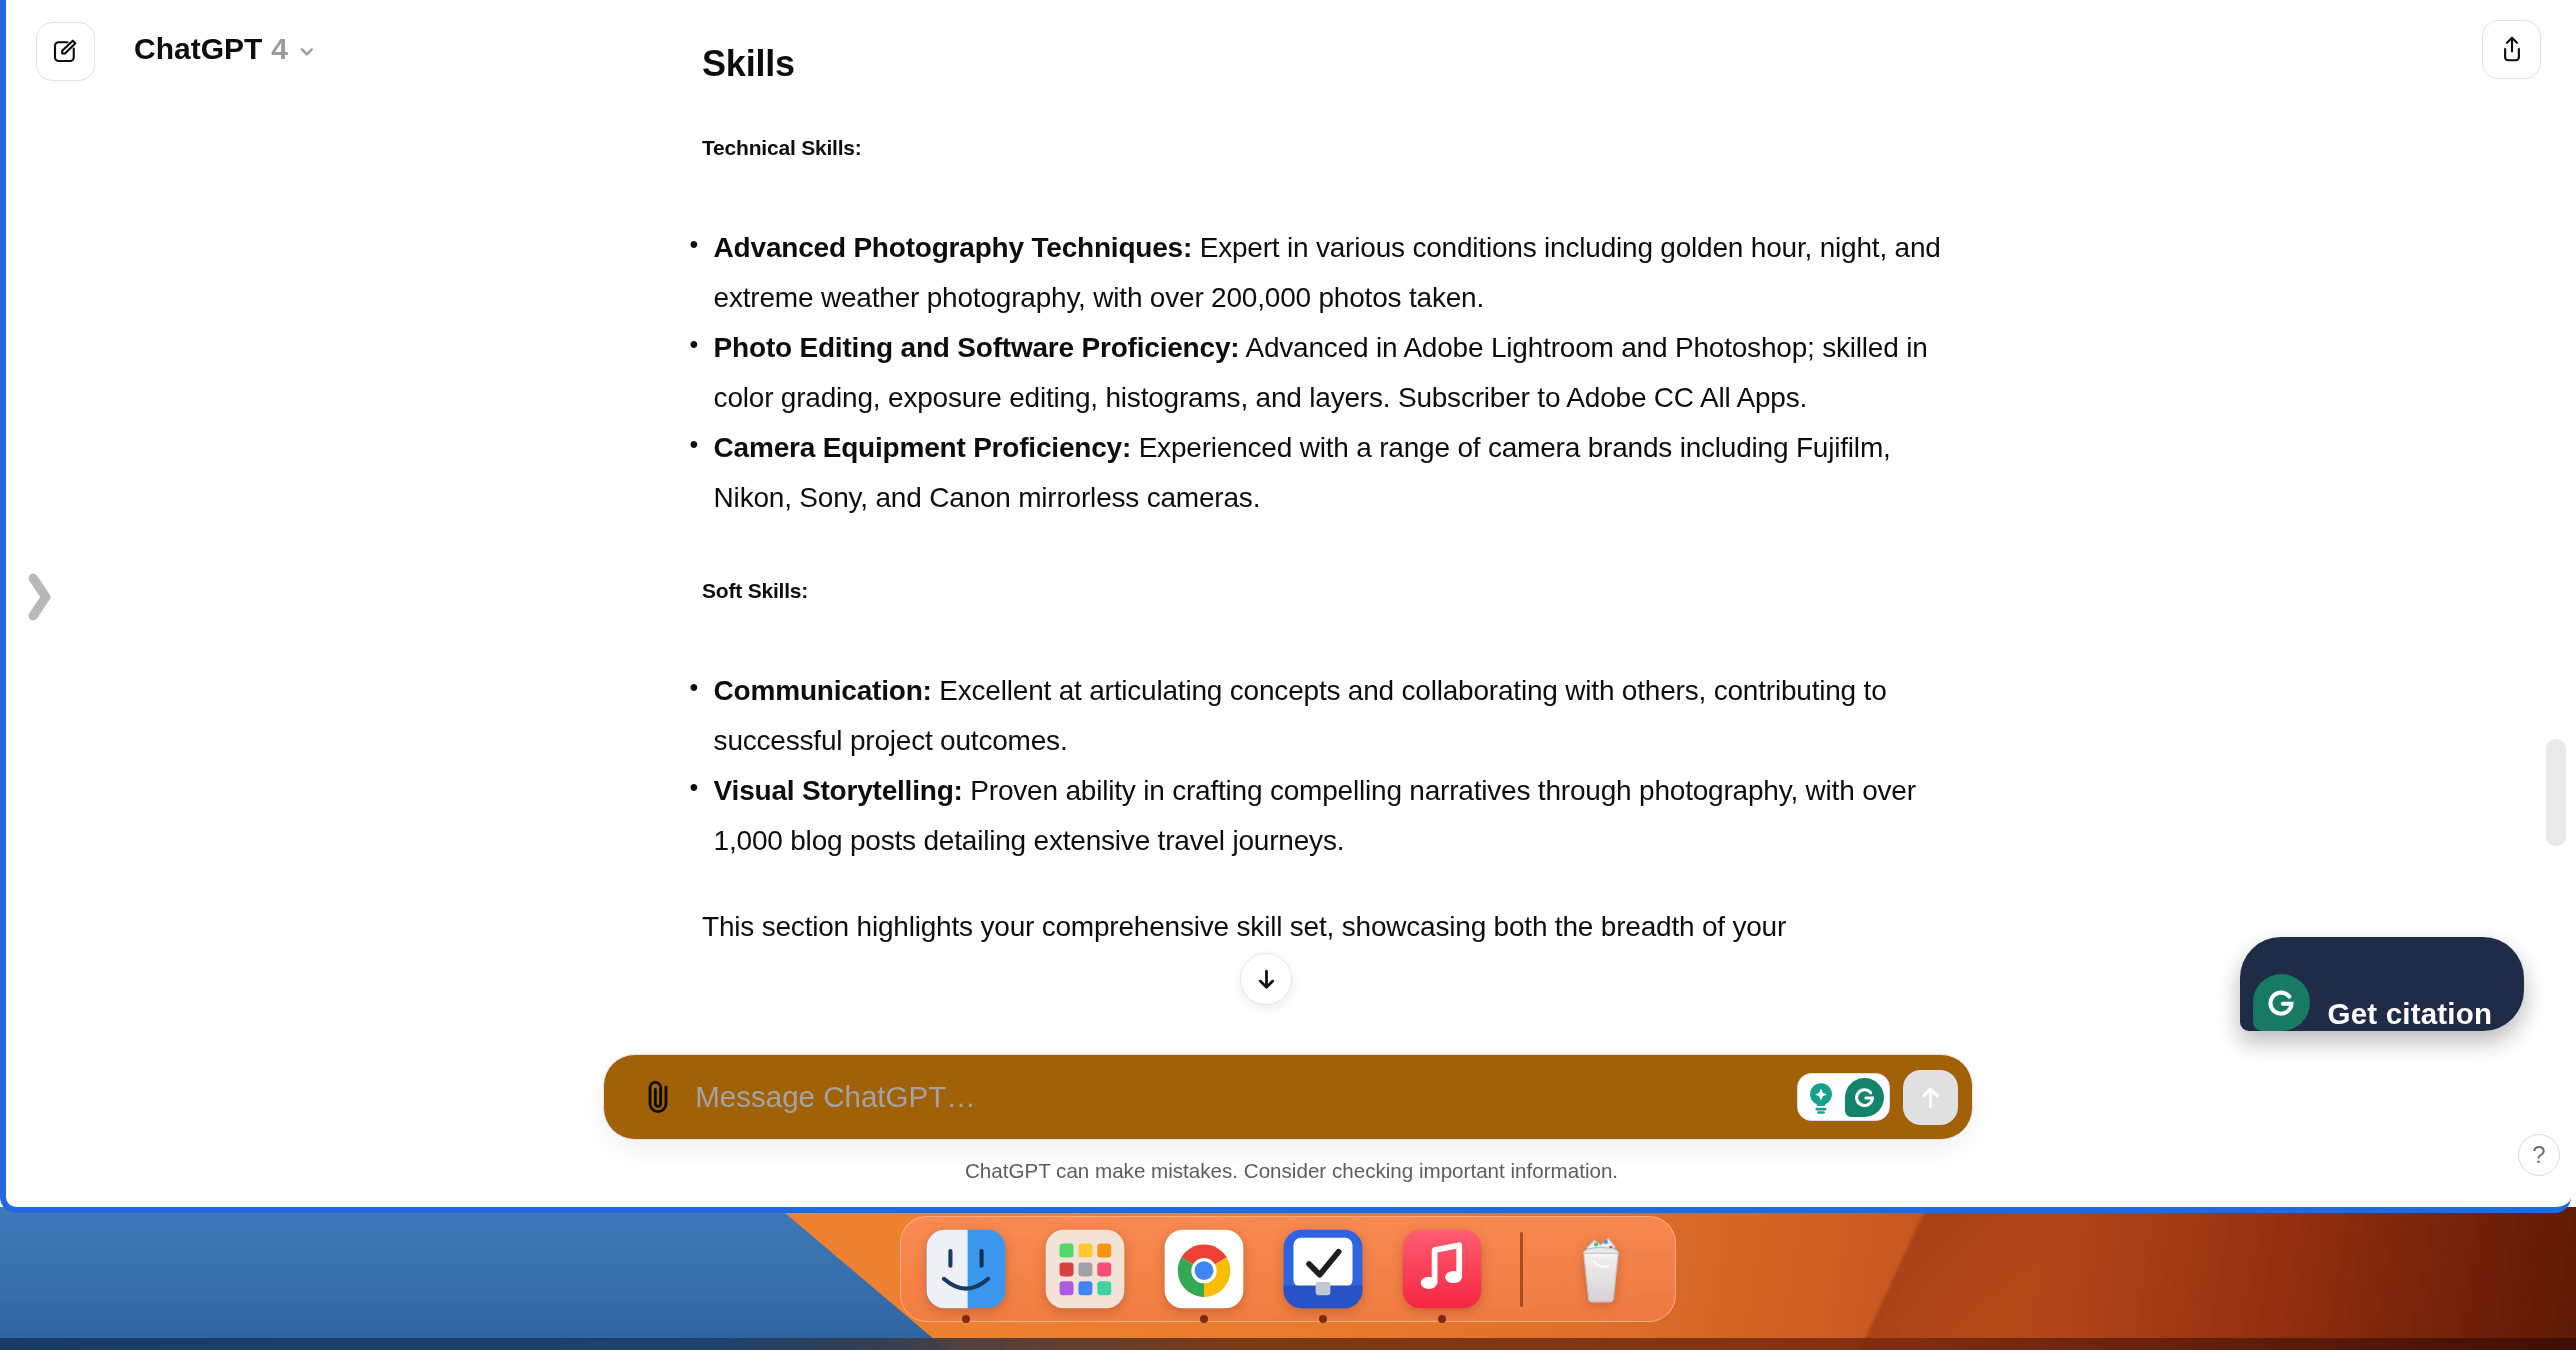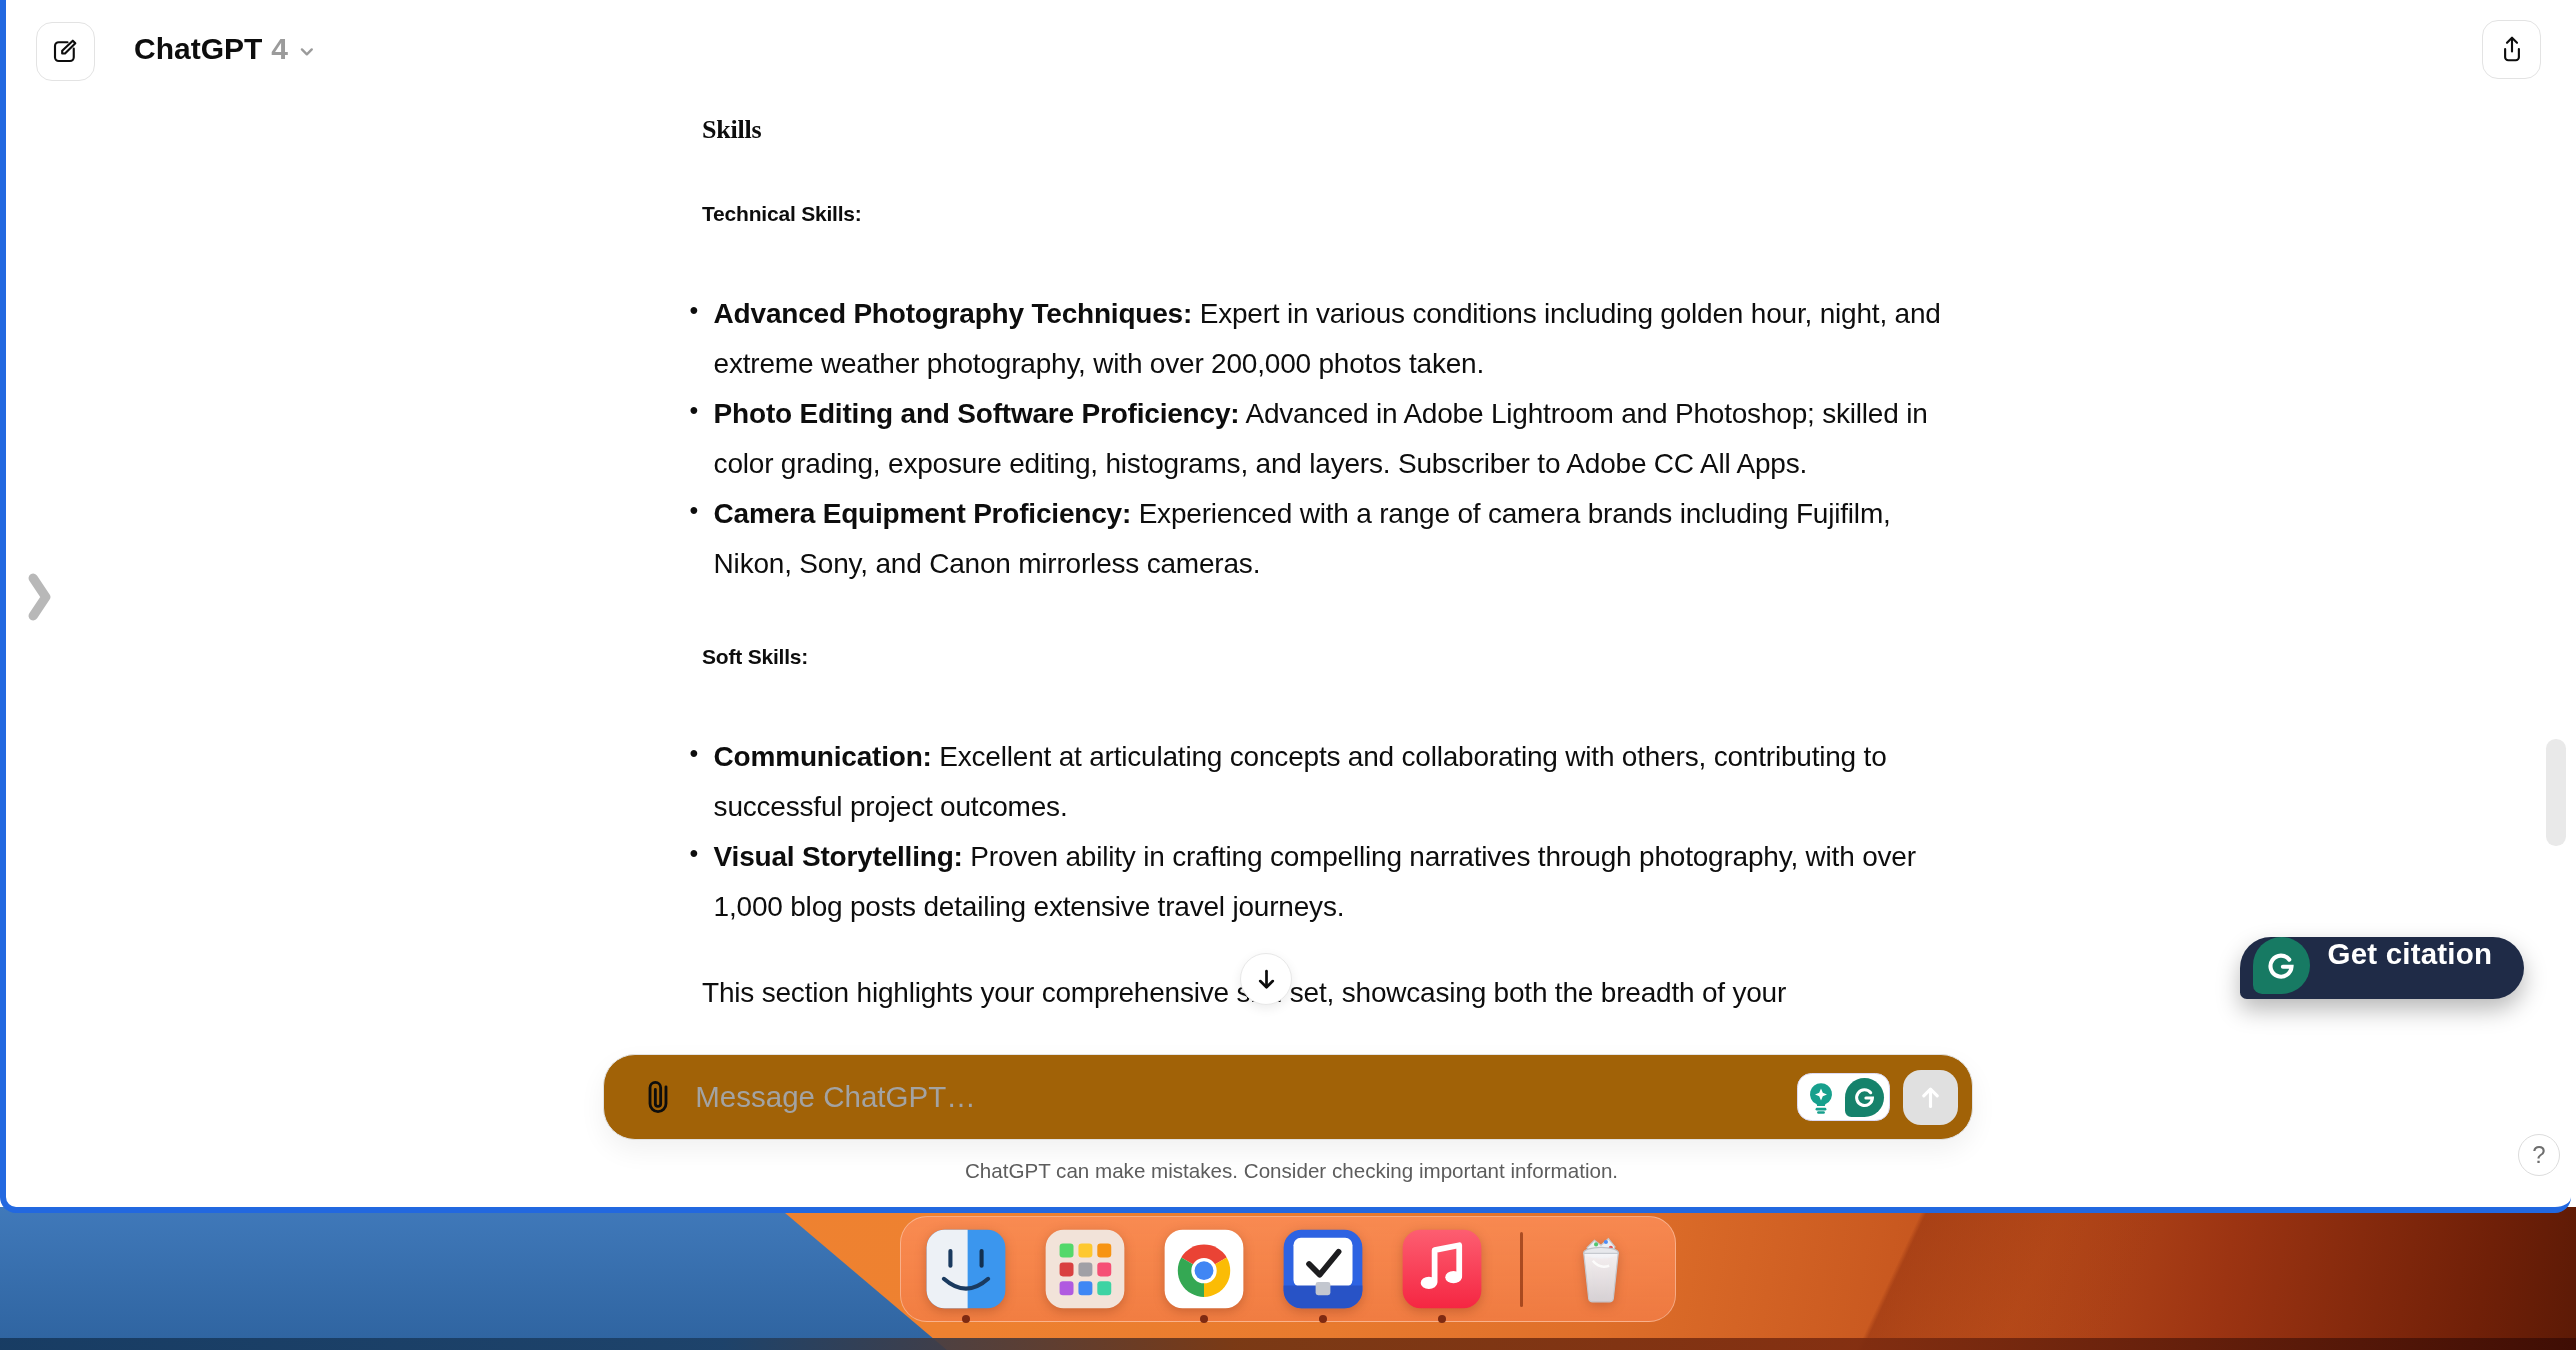--- a/index.html
+++ b/index.html
@@ -71,21 +71,21 @@
   .model-version { color:#9b9b9b; font-weight:700; }
   .model-chevron { margin-top:5.4px; }
 
   .sidebar-toggle { position:absolute; left:14.3px; top:572px; width:39px; height:50px; cursor:pointer; }
 
   
   .content {
     position:absolute; left:696px; top:0; width:1252px;
     font-size:28px; line-height:50px; letter-spacing:-0.2px;
   }
-  .content h2 { font-size:26px; line-height:47px; padding-top:106px; font-weight:700;font-family:Liberation Serif, serif; }
+  .content h2 { font-size:36px; line-height:47px; padding-top:40px; font-weight:700; }
   .content h3 { font-size:21px; font-weight:700; }
   .h3-tech { margin-top:36px; }
   .h3-soft { margin-top:43px; }
   .content ul { list-style:none; margin-left:11.6px; }
   .ul-tech { margin-top:50px; }
   .ul-soft { margin-top:50px; }
   .content li { position:relative; }
   .content li::before {
     content:"•"; position:absolute; left:-24px; top:-3.6px; font-size:25px; color:#0d0d0d;
   }
@@ -136,24 +136,24 @@
     display:flex; align-items:center; justify-content:center; cursor:pointer; z-index:6;
   }
 
   .scrollbar-thumb {
     position:absolute; left:2540px; top:739px; width:19.7px; height:107px;
     background:#e9e9e9; border-radius:9.8px; z-index:5; cursor:pointer;
   }
 
   
   .get-citation {
-    position:absolute; left:2240px; top:937px; width:284px; height:62px;
+    position:absolute; left:2240px; top:937px; width:284px; height:94px;
     background:#1f2b47; border-radius:41px 41px 41px 9px;
     box-shadow:0 10.7px 23px rgba(0,0,0,.28);
-    display:flex; align-items:flex-start; gap:18px; padding:0 27px 0 12.5px;
+    display:flex; align-items:flex-end; gap:18px; padding:0 27px 0 12.5px;
     cursor:pointer; z-index:7;
   }
   .get-citation .gc-logo {
     width:57px; height:57px; background:#177a63; border-radius:50% 50% 50% 16%;
     display:flex; align-items:center; justify-content:center;
   }
   .get-citation .gc-label { color:#fff; font-size:29.5px; font-weight:700; letter-spacing:0.2px; }
 </style>
 </head>
 <body>

